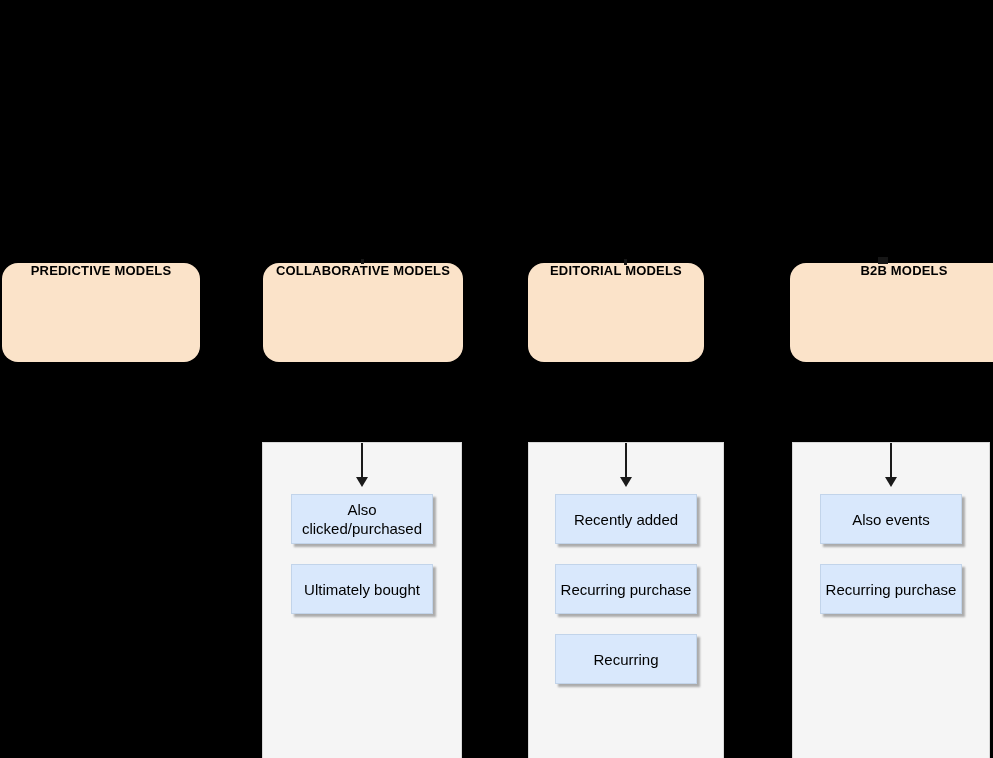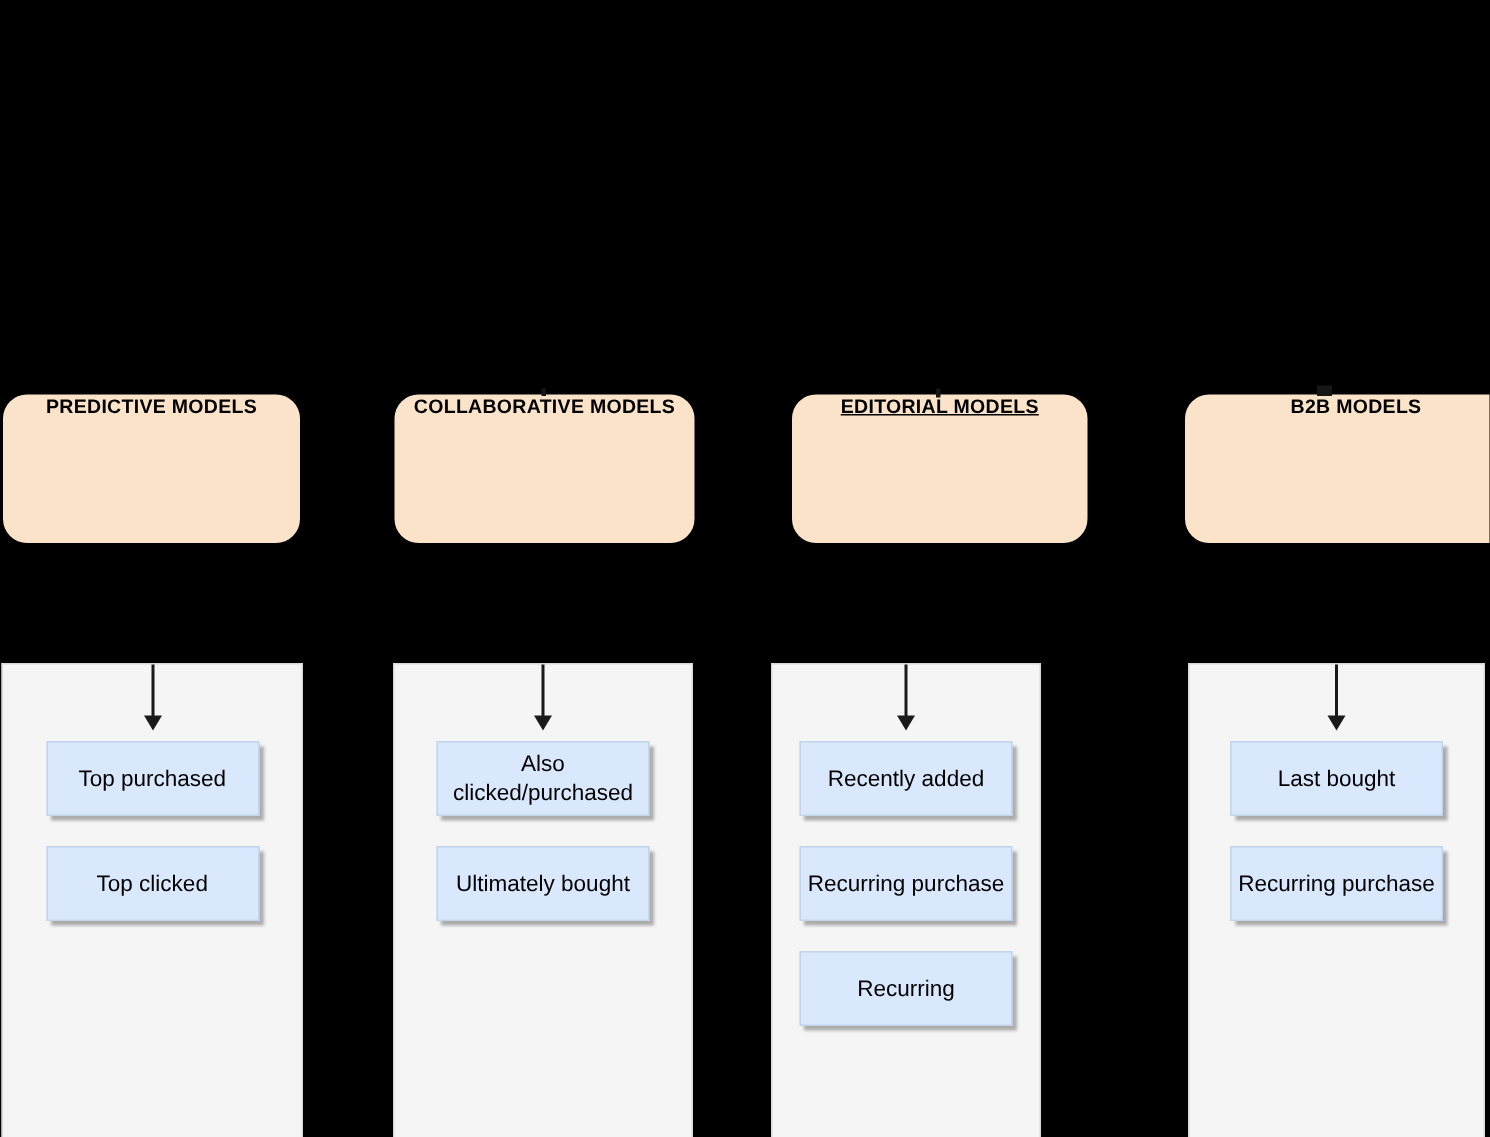--- a/index.html
+++ b/index.html
@@ -43,40 +43,40 @@
     background:var(--group-box-fill);
     border-radius:16px;
     box-sizing:border-box;
     display:flex;justify-content:center;
     color:var(--text);
     font-size:13px;font-weight:bold;letter-spacing:.2px;
     text-align:center;
   }
   .g0{left:2px;width:198px;}
   .g1{left:263px;width:200px;}
-  .g2{left:528px;width:197px;text-decoration:underline;}
+  .g2{left:528px;width:176px;}
   .g3{left:790px;width:228px;}
   .notch{
     position:absolute;
     background:#161616;
   }
   .n1{left:361px;top:259px;width:3px;height:5px;}
   .n2{left:624px;top:259px;width:3px;height:6px;}
   .n3{left:878px;top:257px;width:10px;height:7px;}
   .panel{
     position:absolute;
     top:442px;height:316px;
     background:var(--panel-fill);
     border:1px solid var(--panel-border);
     border-bottom:none;
     box-sizing:border-box;
   }
   .p0{left:1px;width:201px;}
   .p1{left:262px;width:200px;}
-  .p2{left:514px;width:180px;}
+  .p2{left:528px;width:196px;}
   .p3{left:792px;width:198px;}
   .arrow{
     position:relative;
     width:14px;height:45px;
     margin:0 auto;
   }
   .arrow .shaft{
     position:absolute;
     left:6px;top:0;width:2px;height:35px;
     background:var(--arrow);
@@ -122,34 +122,20 @@
     <span>EDITORIAL MODELS</span>
   </div>
   <div class="group-box g3">
     <span>B2B MODELS</span>
   </div>
 
   <div class="notch n1"></div>
   <div class="notch n2"></div>
   <div class="notch n3"></div>
 
-  <div class="panel p0">
-    <div class="arrow">
-        <i class="shaft"></i>
-        <i class="head"></i>
-      </div>
-    <div class="items">
-      <div class="item-box">
-          <span>Top purchased</span>
-        </div>
-      <div class="item-box">
-          <span>Top clicked</span>
-        </div>
-    </div>
-  </div>
 
   <div class="panel p1">
     <div class="arrow">
         <i class="shaft"></i>
         <i class="head"></i>
       </div>
     <div class="items">
       <div class="item-box">
           <span>Also clicked/purchased</span>
         </div>
@@ -177,21 +163,21 @@
     </div>
   </div>
 
   <div class="panel p3">
     <div class="arrow">
         <i class="shaft"></i>
         <i class="head"></i>
       </div>
     <div class="items">
       <div class="item-box">
-          <span>Last bought</span>
+          <span>Also events</span>
         </div>
       <div class="item-box">
           <span>Recurring purchase</span>
         </div>
     </div>
   </div>
 
 </div>
 
 </body></html>

